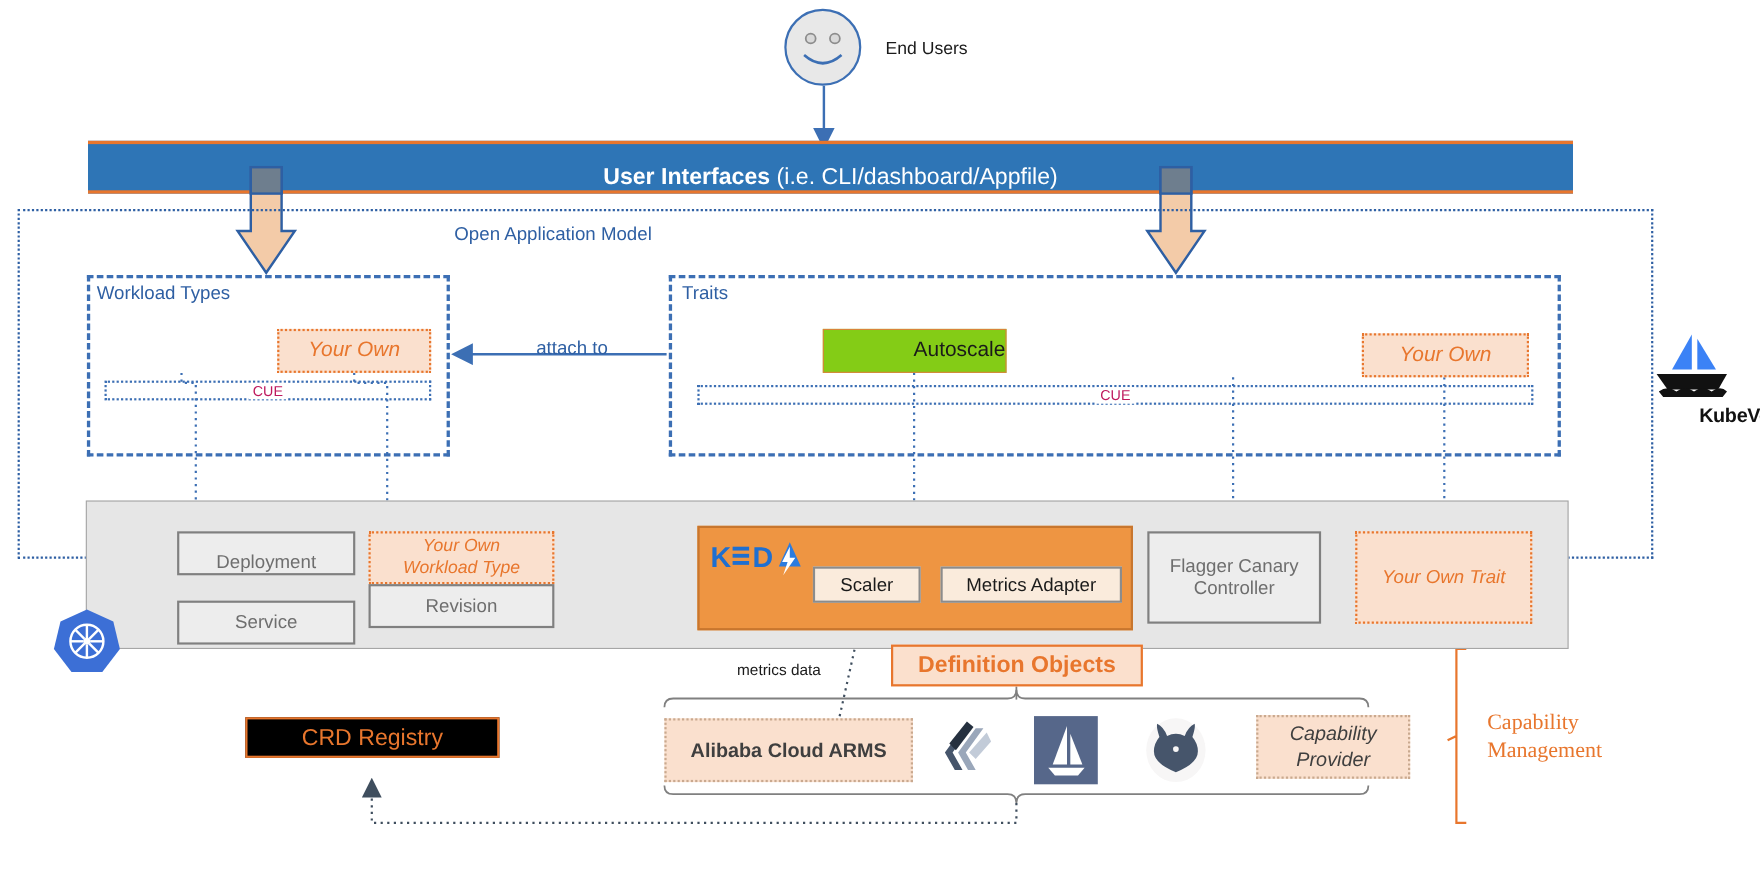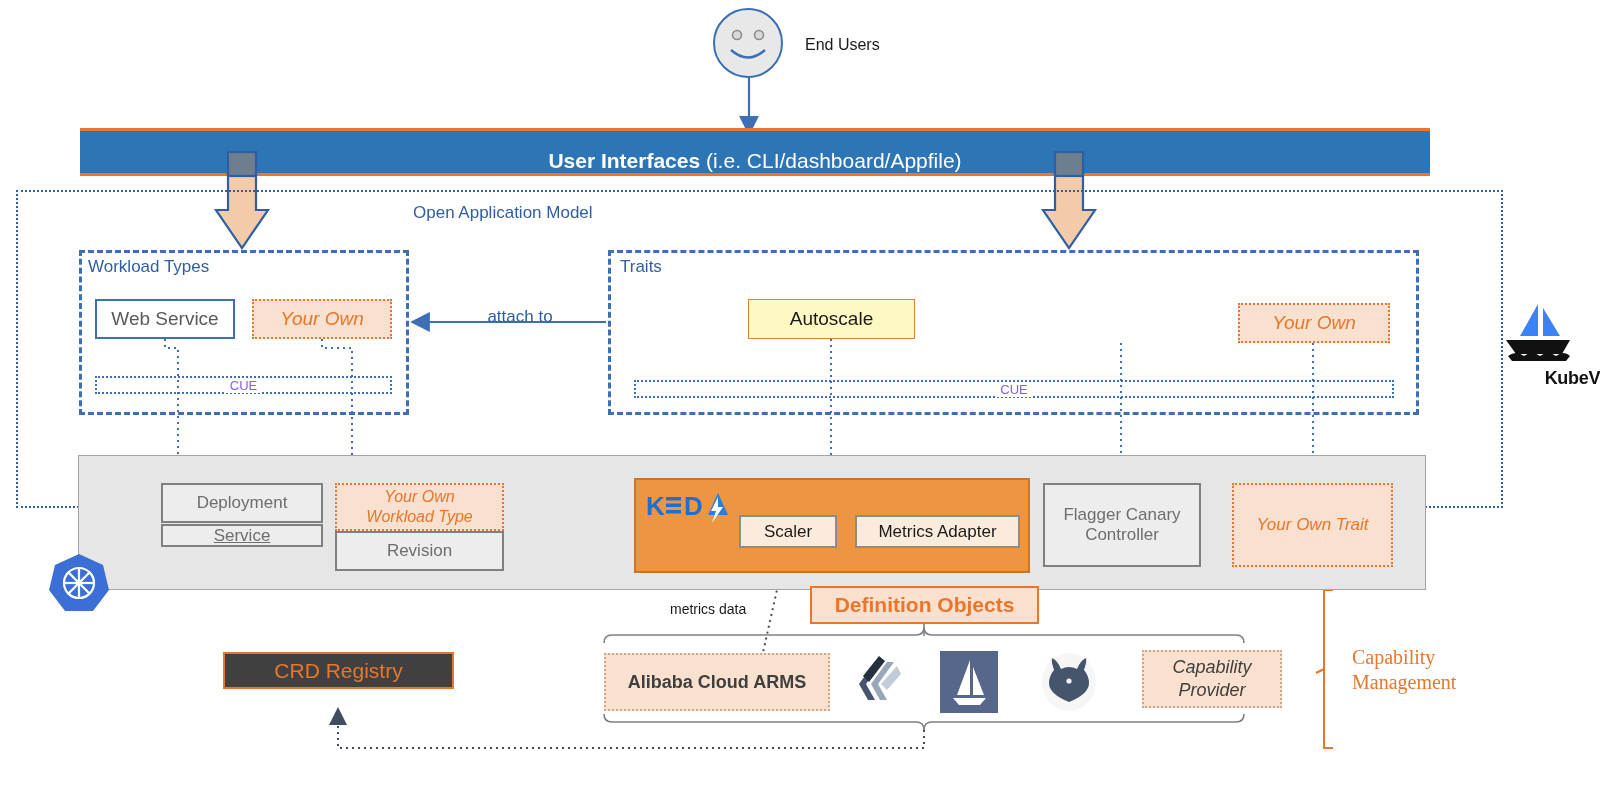--- a/index.html
+++ b/index.html
@@ -22,35 +22,35 @@
   .oam-title{color:#2E5FA3;font-size:17px;}
 
   
   .dashgroup{border:3px dashed #3C6FB4;}
   .grouplabel{color:#2E5FA3;font-size:17px;}
 
   
   .box-solid-blue{border:2px solid #3C6FB4;background:#fff;color:#5A5A5A;font-size:19px;}
   .box-dotted-orange{border:2.5px dotted #E8762D;background:#FAE0CE;color:#E8762D;
                      font-style:italic;font-size:19px;}
-  .box-orange-fill{background:#fef9c3;border:1px solid #D9843A;color:#1A1A1A;font-size:19px;}
-
-  
-  .cue{border:2.5px dotted #3C6FB4;color:#8b5cf6;font-size:13px;margin-top:30px;}
+  .box-orange-fill{background:#84cc16;border:1px solid #D9843A;color:#1A1A1A;font-size:19px;justify-content:flex-end;}
+
+  
+  .cue{border:2.5px dotted #3C6FB4;color:#be185d;font-size:13px;}
 
   
   .runtime{background:#E6E6E6;border:1.5px solid #A6A6A6;}
   .runtime-tab{background:#A6A6A6;border:1px solid #8C8C8C;color:#fff;font-size:16px;}
   .gbox{background:#EDEDED;border:2px solid #808080;color:#6E6E6E;font-size:17px;line-height:1.15;}
   .keda{background:#EE9542;border:2px solid #C8762E;}
   .kbox{background:#FAEBDC;border:2px solid #8C8C8C;color:#1A1A1A;font-size:17px;}
 
   
   .defobj{background:#FBE0CD;border:2px solid #E8762D;color:#E8762D;font-weight:bold;font-size:21px;}
-  .crd{background:#404040;border:2px solid #E8762D;color:#E8762D;font-size:21px;}
+  .crd{background:#000000;border:2px solid #E8762D;color:#E8762D;font-size:21px;}
   .provbox{background:#FAE0CE;border:2.5px dotted #C9A98F;color:#3F3F3F;font-size:18px;}
   .provbox.b{font-weight:bold;font-style:normal;align-items:center;}
   .provbox.i{font-style:italic;}
   .metrics{color:#1A1A1A;font-size:14px;}
   .capmgmt{color:#E8762D;font-size:20px;font-family:"Liberation Serif", serif;line-height:1.25;}
   .attachto{color:#2E5FA3;font-size:17px;}
   .kubevela-label{font-size:18px;font-weight:bold;color:#111;letter-spacing:-0.3px;}
   svg{display:block;overflow:visible;}
 </style>
 </head>
@@ -117,23 +117,20 @@
     <path d="M12,0 L40,0 L40,58 L52,58 L26,96 L0,58 L12,58 Z" fill="#F3CBA8" stroke="#2E5FA3" stroke-width="2.2"></path>
     <rect x="12" y="0" width="28" height="24" fill="#6E7E8E" stroke="#2E5FA3" stroke-width="2.2"></rect>
   </svg>
 
   <div class="abs oam-outer" style="left:16px;top:190px;width:1487px;height:318px;"></div>
   <div class="abs oam-title" style="left:413px;top:203px;width:300px;">Open Application Model</div>
 
   <div class="abs dashgroup" style="left:79px;top:250px;width:330px;height:165px;"></div>
   <div class="abs grouplabel" style="left:88px;top:257px;width:200px;">Workload Types</div>
 
-  <div class="abs box-solid-blue ctr" style="left:95px;top:299px;width:140px;height:40px;">
-    <span>Web Service</span>
-  </div>
   <div class="abs box-dotted-orange ctr" style="left:252px;top:299px;width:140px;height:40px;">
     <span>Your Own</span>
   </div>
   <div class="abs cue ctr" style="left:95px;top:346px;width:297px;height:18px;">
     <span style="background:#fff;padding:0 4px;">CUE</span>
   </div>
 
   <div class="abs attachto ctr" style="left:450px;top:307px;width:140px;height:20px;">attach to</div>
 
   <div class="abs dashgroup" style="left:608px;top:250px;width:811px;height:165px;"></div>
@@ -172,30 +169,30 @@
         <line x1="16" y1="31" x2="28" y2="31"></line>
           <line x1="34" y1="31" x2="46" y2="31"></line>
         <line x1="20.4" y1="20.4" x2="28.8" y2="28.8"></line>
           <line x1="33.2" y1="33.2" x2="41.6" y2="41.6"></line>
         <line x1="41.6" y1="20.4" x2="33.2" y2="28.8"></line>
           <line x1="28.8" y1="33.2" x2="20.4" y2="41.6"></line>
       </g>
     </svg>
   </div>
 
-  <div class="abs gbox ctr" style="left:161px;top:483px;width:162px;height:40px;">
+  <div class="abs gbox ctr" style="left:161px;top:483px;width:162px;height:40px;align-items:flex-end;">
     <span>Deployment</span>
   </div>
   <div class="abs box-dotted-orange ctr" style="left:335px;top:483px;width:169px;height:48px;font-size:16px;line-height:1.25;">
     <span>
       <span>Your Own</span><br>
       <span>Workload Type</span>
     </span>
   </div>
-  <div class="abs gbox ctr" style="left:161px;top:524px;width:162px;height:23px;text-decoration:underline;">
+  <div class="abs gbox ctr" style="left:161px;top:546px;width:162px;height:40px;">
     <span>Service</span>
   </div>
   <div class="abs gbox ctr" style="left:335px;top:531px;width:169px;height:40px;">
     <span>Revision</span>
   </div>
 
   <div class="abs keda" style="left:634px;top:478px;width:396px;height:95px;"></div>
   <div class="abs" style="left:646px;top:489px;width:110px;height:42px;">
     <svg width="108" height="42" viewBox="0 0 108 42">
       <text x="0" y="26" font-family="'Liberation Sans',sans-serif" font-size="26" font-weight="bold" fill="#1F6FD0">K</text>

